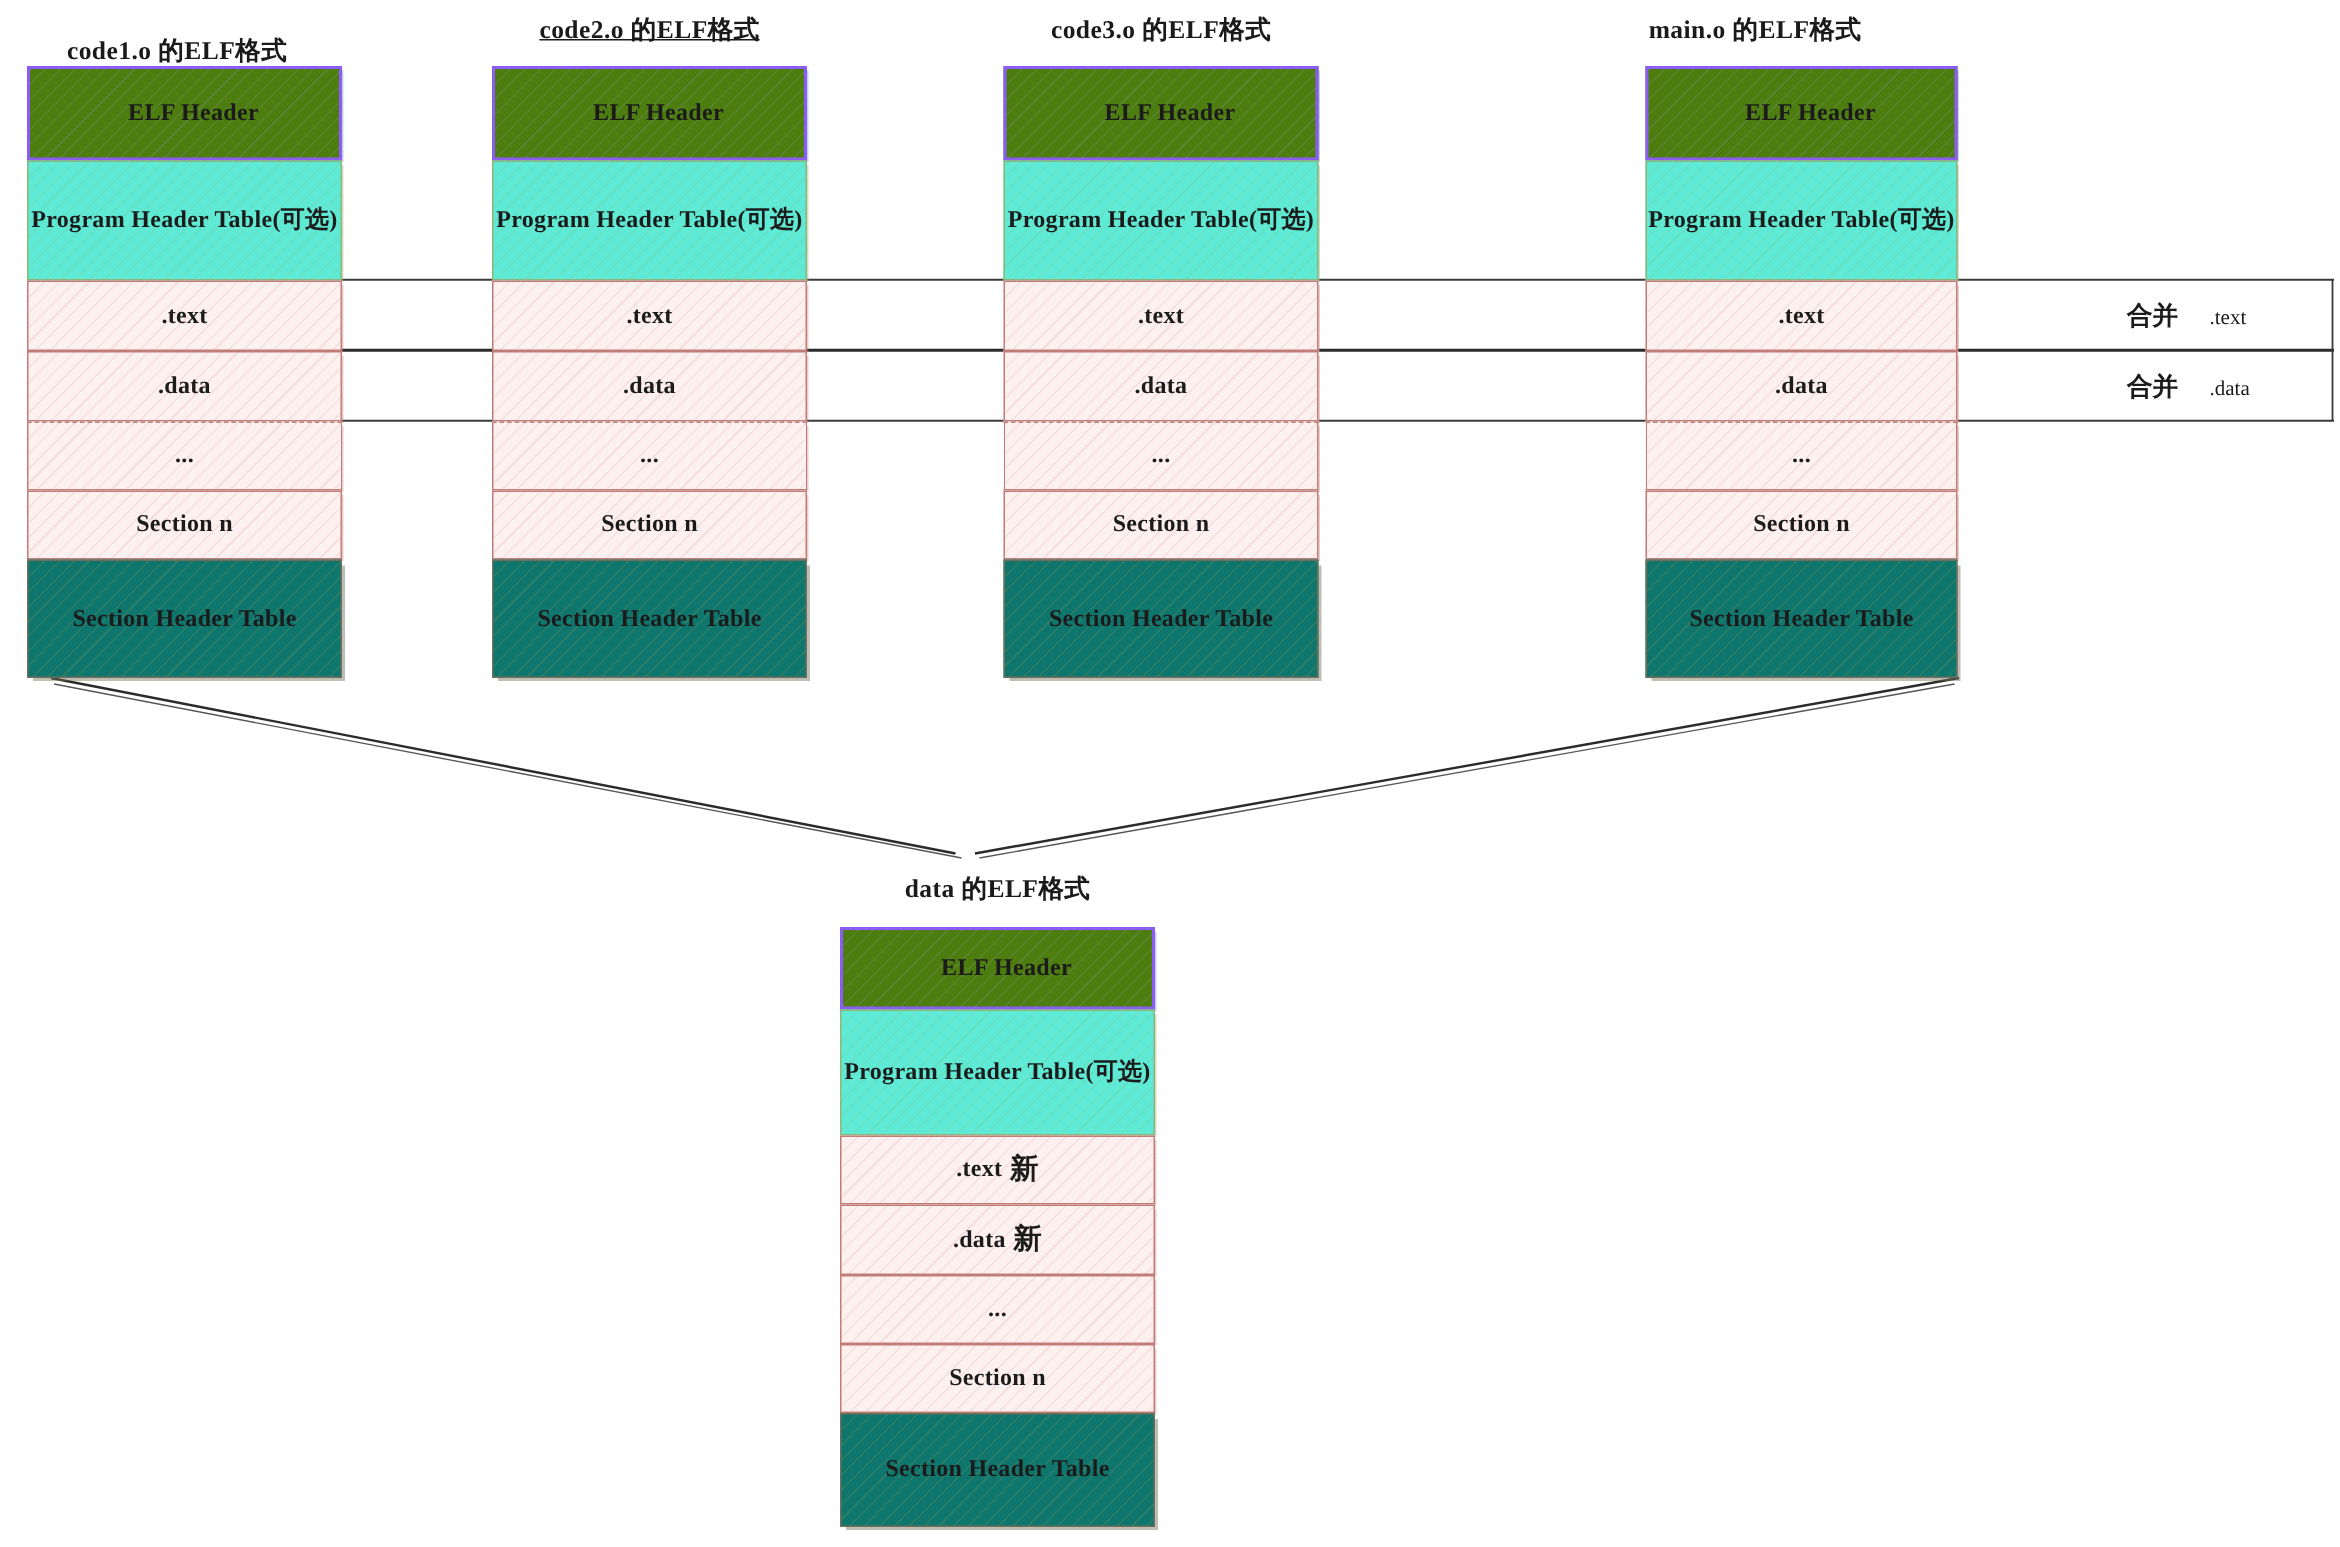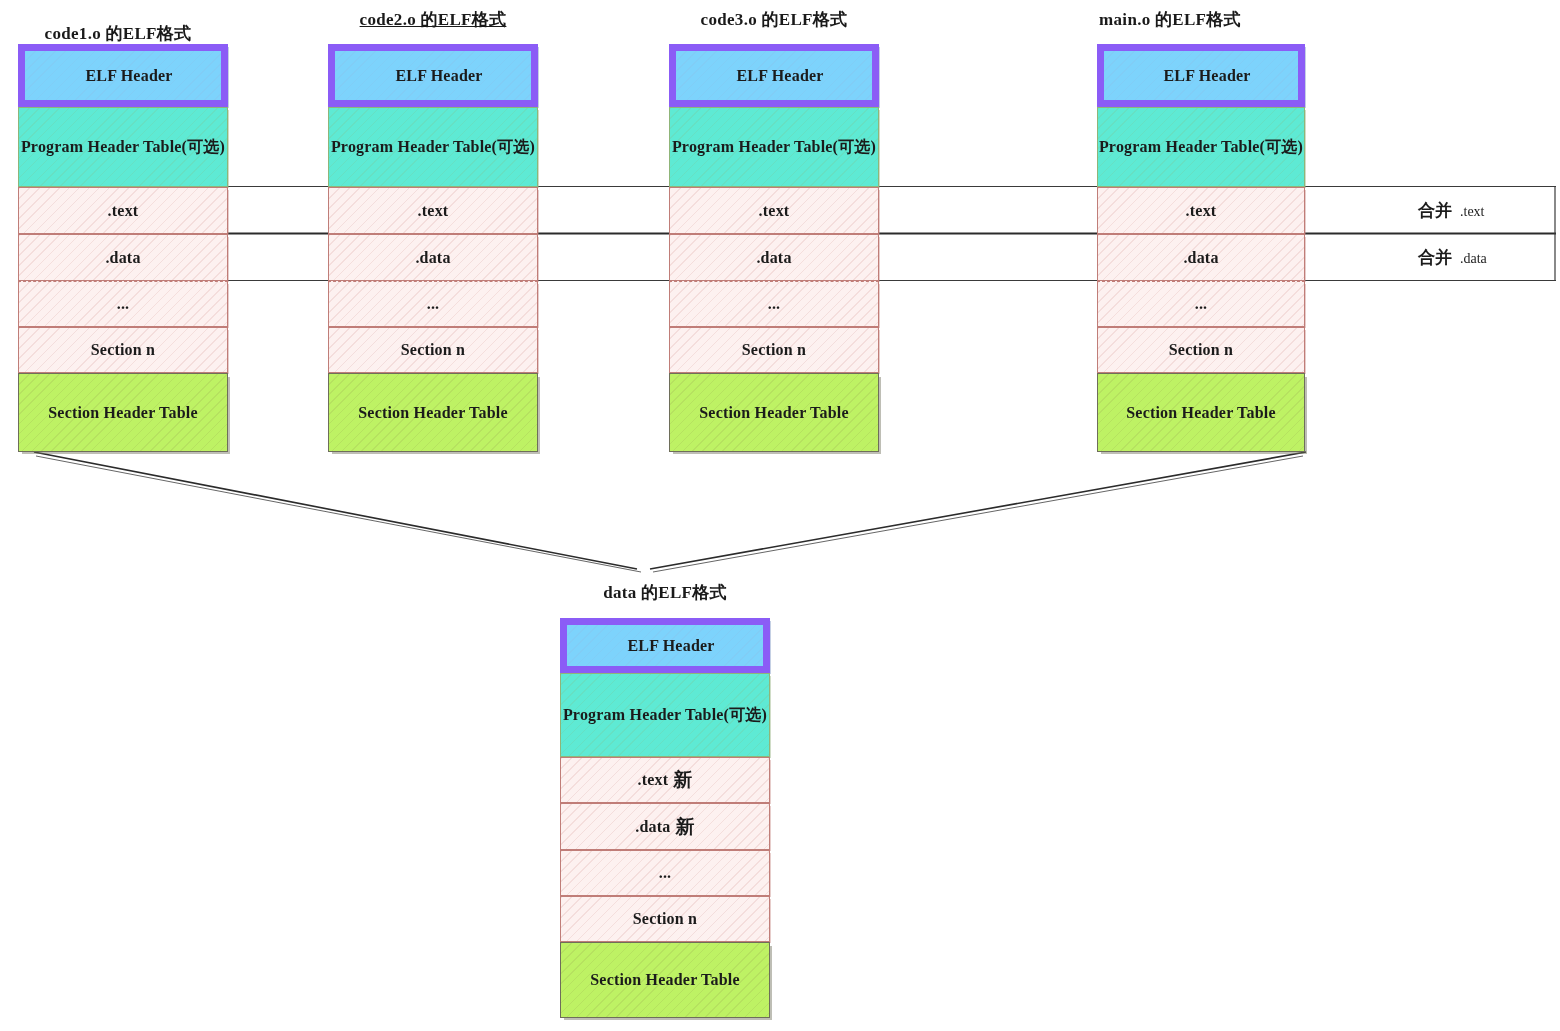--- a/index.html
+++ b/index.html
@@ -58,22 +58,22 @@
   
   .blk::before {
     content: "";
     position: absolute;
     left: 0; top: 0; right: 0; bottom: 0;
     z-index: 1;
     pointer-events: none;
   }
 
   .blk.elf {
-    background: #7dd3fc;
-    border: 7px solid #8b5cf6;
+    background: #4d7c0f;
+    border: 2px solid #8b5cf6;
     box-shadow: 2px 2px 0 -1px rgba(150,170,205,.55);
     padding-left: 12px;
   }
   .blk.elf::before {
     background: repeating-linear-gradient(135deg,
        rgba(150,175,215,.16) 0px, rgba(150,175,215,.16) 1px,
        rgba(255,255,255,0) 1px, rgba(255,255,255,0) 7px);
   }
 
   .blk.pht {
@@ -92,41 +92,41 @@
     border: 1px solid #c07d78;
     box-shadow: 2px 2px 0 -1px rgba(195,130,125,.4);
   }
   .blk.sec::before {
     background: repeating-linear-gradient(135deg,
        rgba(200,120,115,.16) 0px, rgba(200,120,115,.16) 1px,
        rgba(255,255,255,0) 1px, rgba(255,255,255,0) 7px);
   }
 
   .blk.sht {
-    background: #bef264;
+    background: #0f766e;
     border: 1px solid #6e6e5a;
     box-shadow: 3px 3px 0 -1px rgba(110,110,90,.45);
   }
   .blk.sht::before {
     background: repeating-linear-gradient(135deg,
        rgba(150,160,80,.20) 0px, rgba(150,160,80,.20) 1px,
        rgba(255,255,255,0) 1px, rgba(255,255,255,0) 7px);
   }
 
   .blk.dashed-top { border-top-style: dashed; }
 
   
   .merge-label {
     position: absolute;
     font-size: 16px;
     color: #1b1b1b;
     white-space: nowrap;
     display: flex;
     align-items: baseline;
-    gap: 8px;
+    gap: 21px;
   }
   .merge-label .cn { font-weight: bold; font-size: 17px; }
   .merge-label .en { font-size: 14px; }
 
   .new-tag { font-size: 19px; font-weight: bold; margin-left: 5px; }
 </style>
 </head>
 <body>
 
 <svg id="canvas" viewBox="0 0 1560 1031" xmlns="http://www.w3.org/2000/svg">

